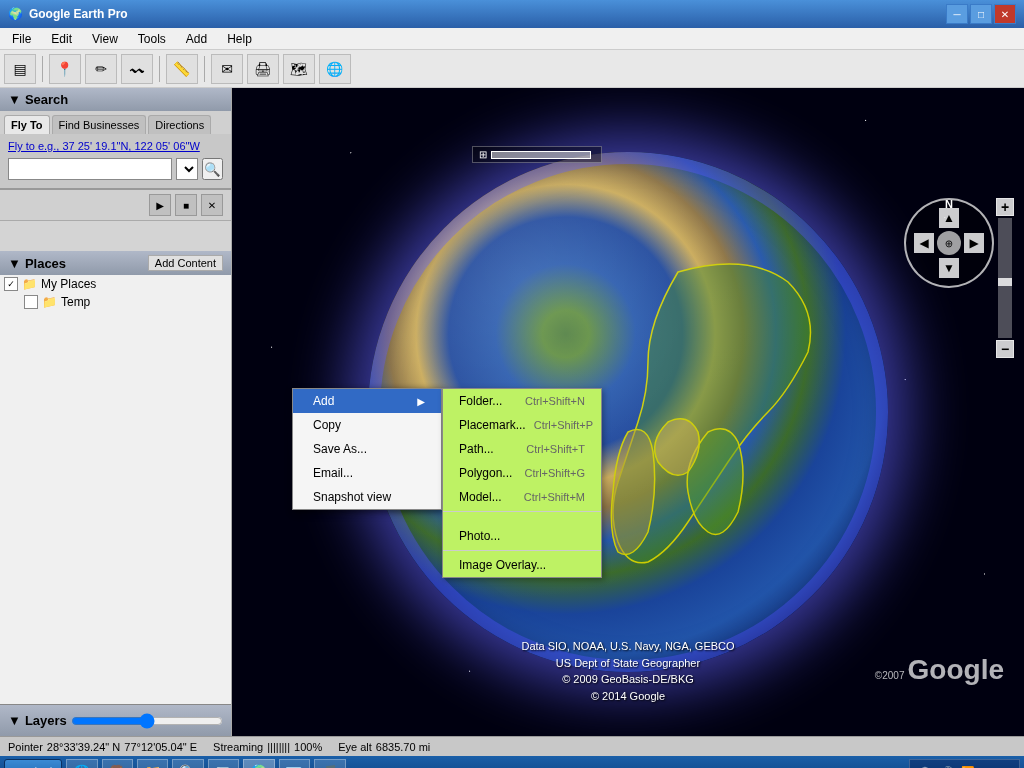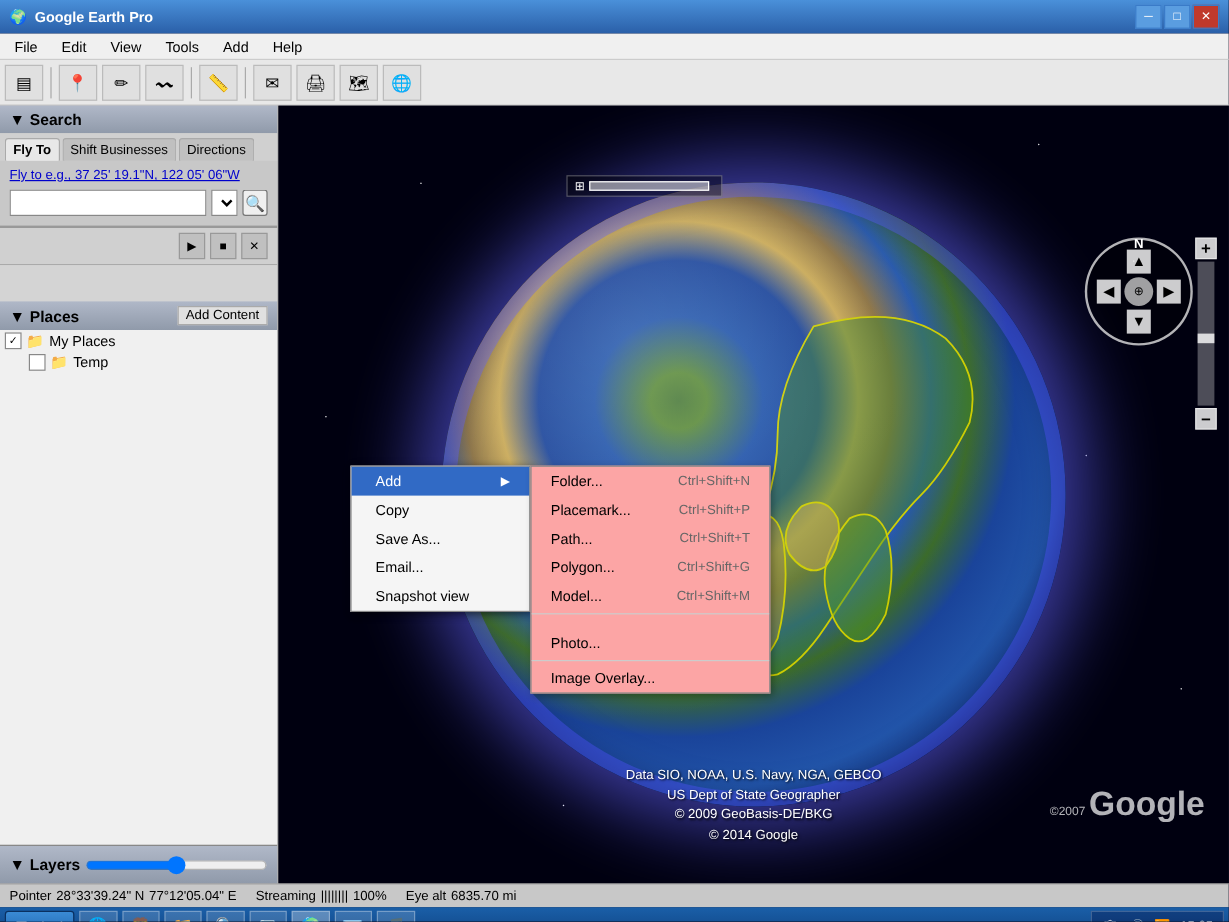--- a/index.html
+++ b/index.html
@@ -335,23 +335,23 @@
       white-space: nowrap;
     }
     .ctx-item:hover, .ctx-item.highlighted { background: #316ac5; color: white; }
     .ctx-item .arrow { font-size: 10px; }
 
     
     #ctx-submenu {
       position: absolute;
       top: 0;
       left: 150px;
-      background: #fca5a5;
+      background: #bef264;
       border: 1px solid #888;
-      width: 200px;
+      width: 160px;
       box-shadow: 2px 2px 6px rgba(0,0,0,0.3);
     }
     .sub-item {
       padding: 5px 16px 5px 16px;
       font-size: 12px;
       cursor: pointer;
       display: flex;
       align-items: center;
       justify-content: space-between;
       white-space: nowrap;
@@ -422,21 +422,21 @@
 
   <div id="left-panel">
 
     <div id="search-section">
       <div id="search-header">
         <span>▼</span>
         <span>Search</span>
       </div>
       <div id="search-tabs">
         <div class="search-tab active">Fly To</div>
-        <div class="search-tab">Shift Businesses</div>
+        <div class="search-tab">Find Businesses</div>
         <div class="search-tab">Directions</div>
       </div>
       <div id="fly-to-label">Fly to e.g., 37 25' 19.1"N, 122 05' 06"W</div>
       <div id="search-input-row">
         <input type="text" placeholder="" style="">
         <select></select>
         <button class="search-btn">🔍</button>
       </div>
     </div>
 

